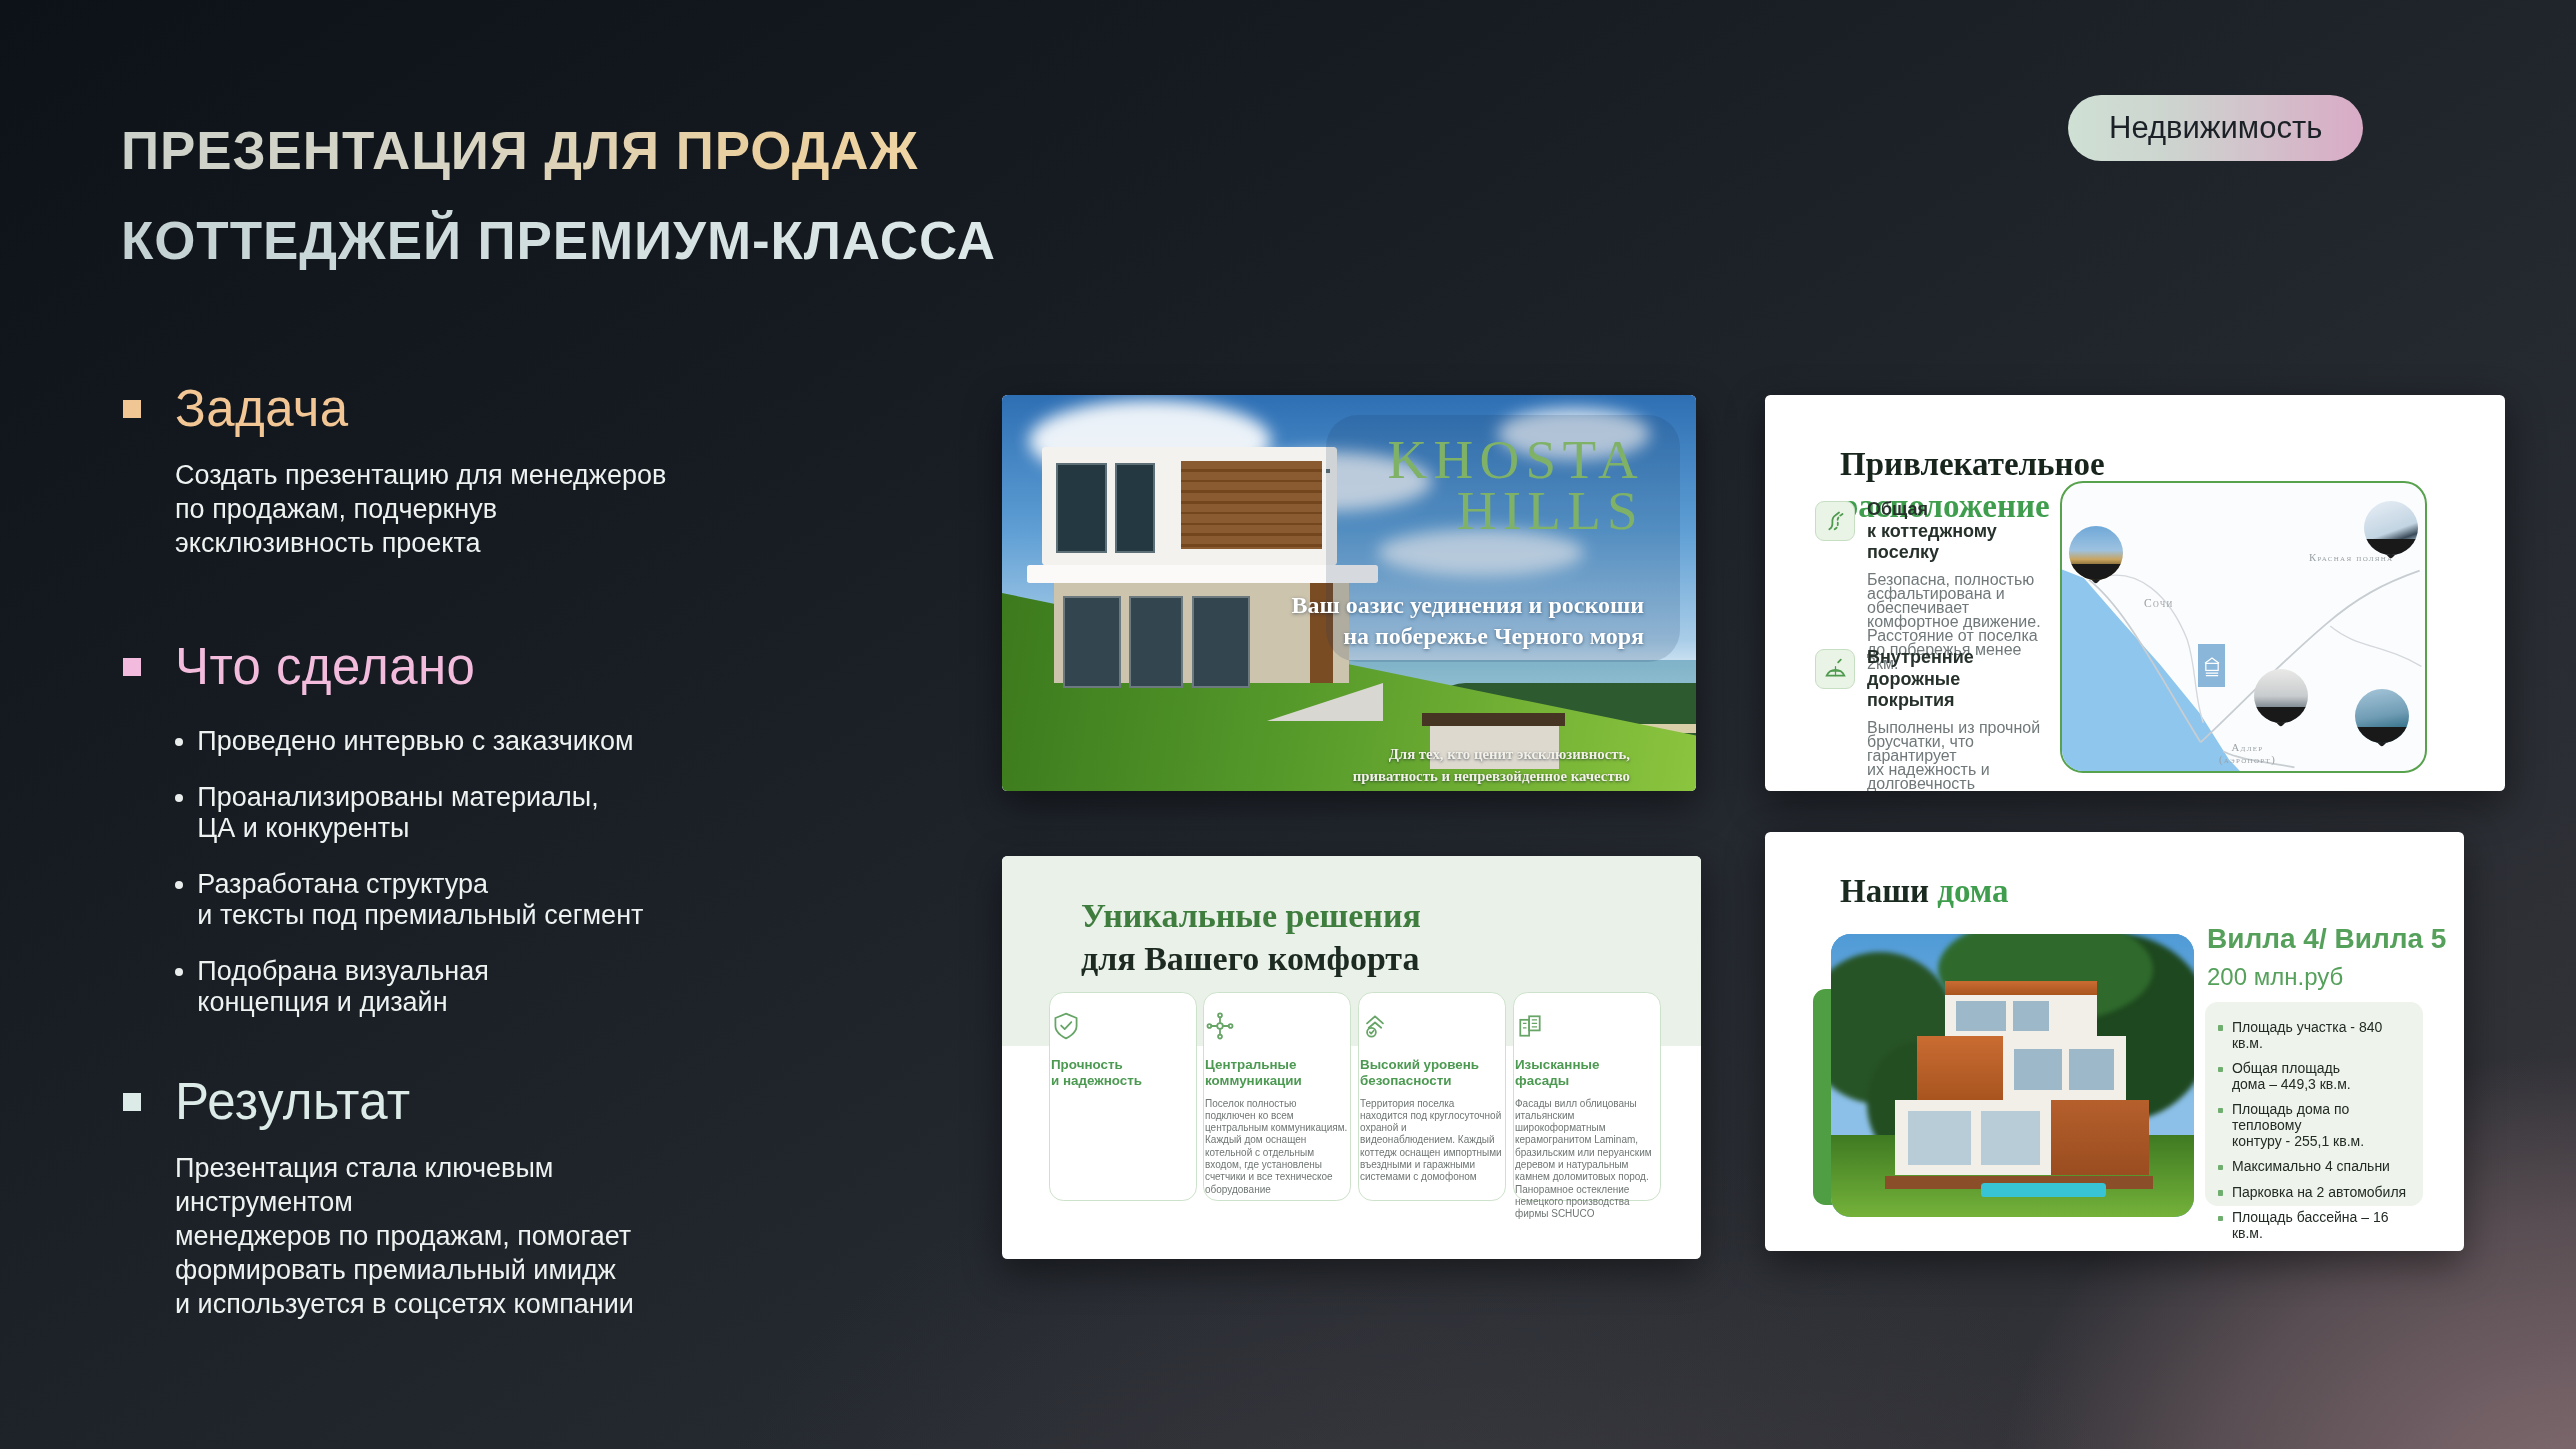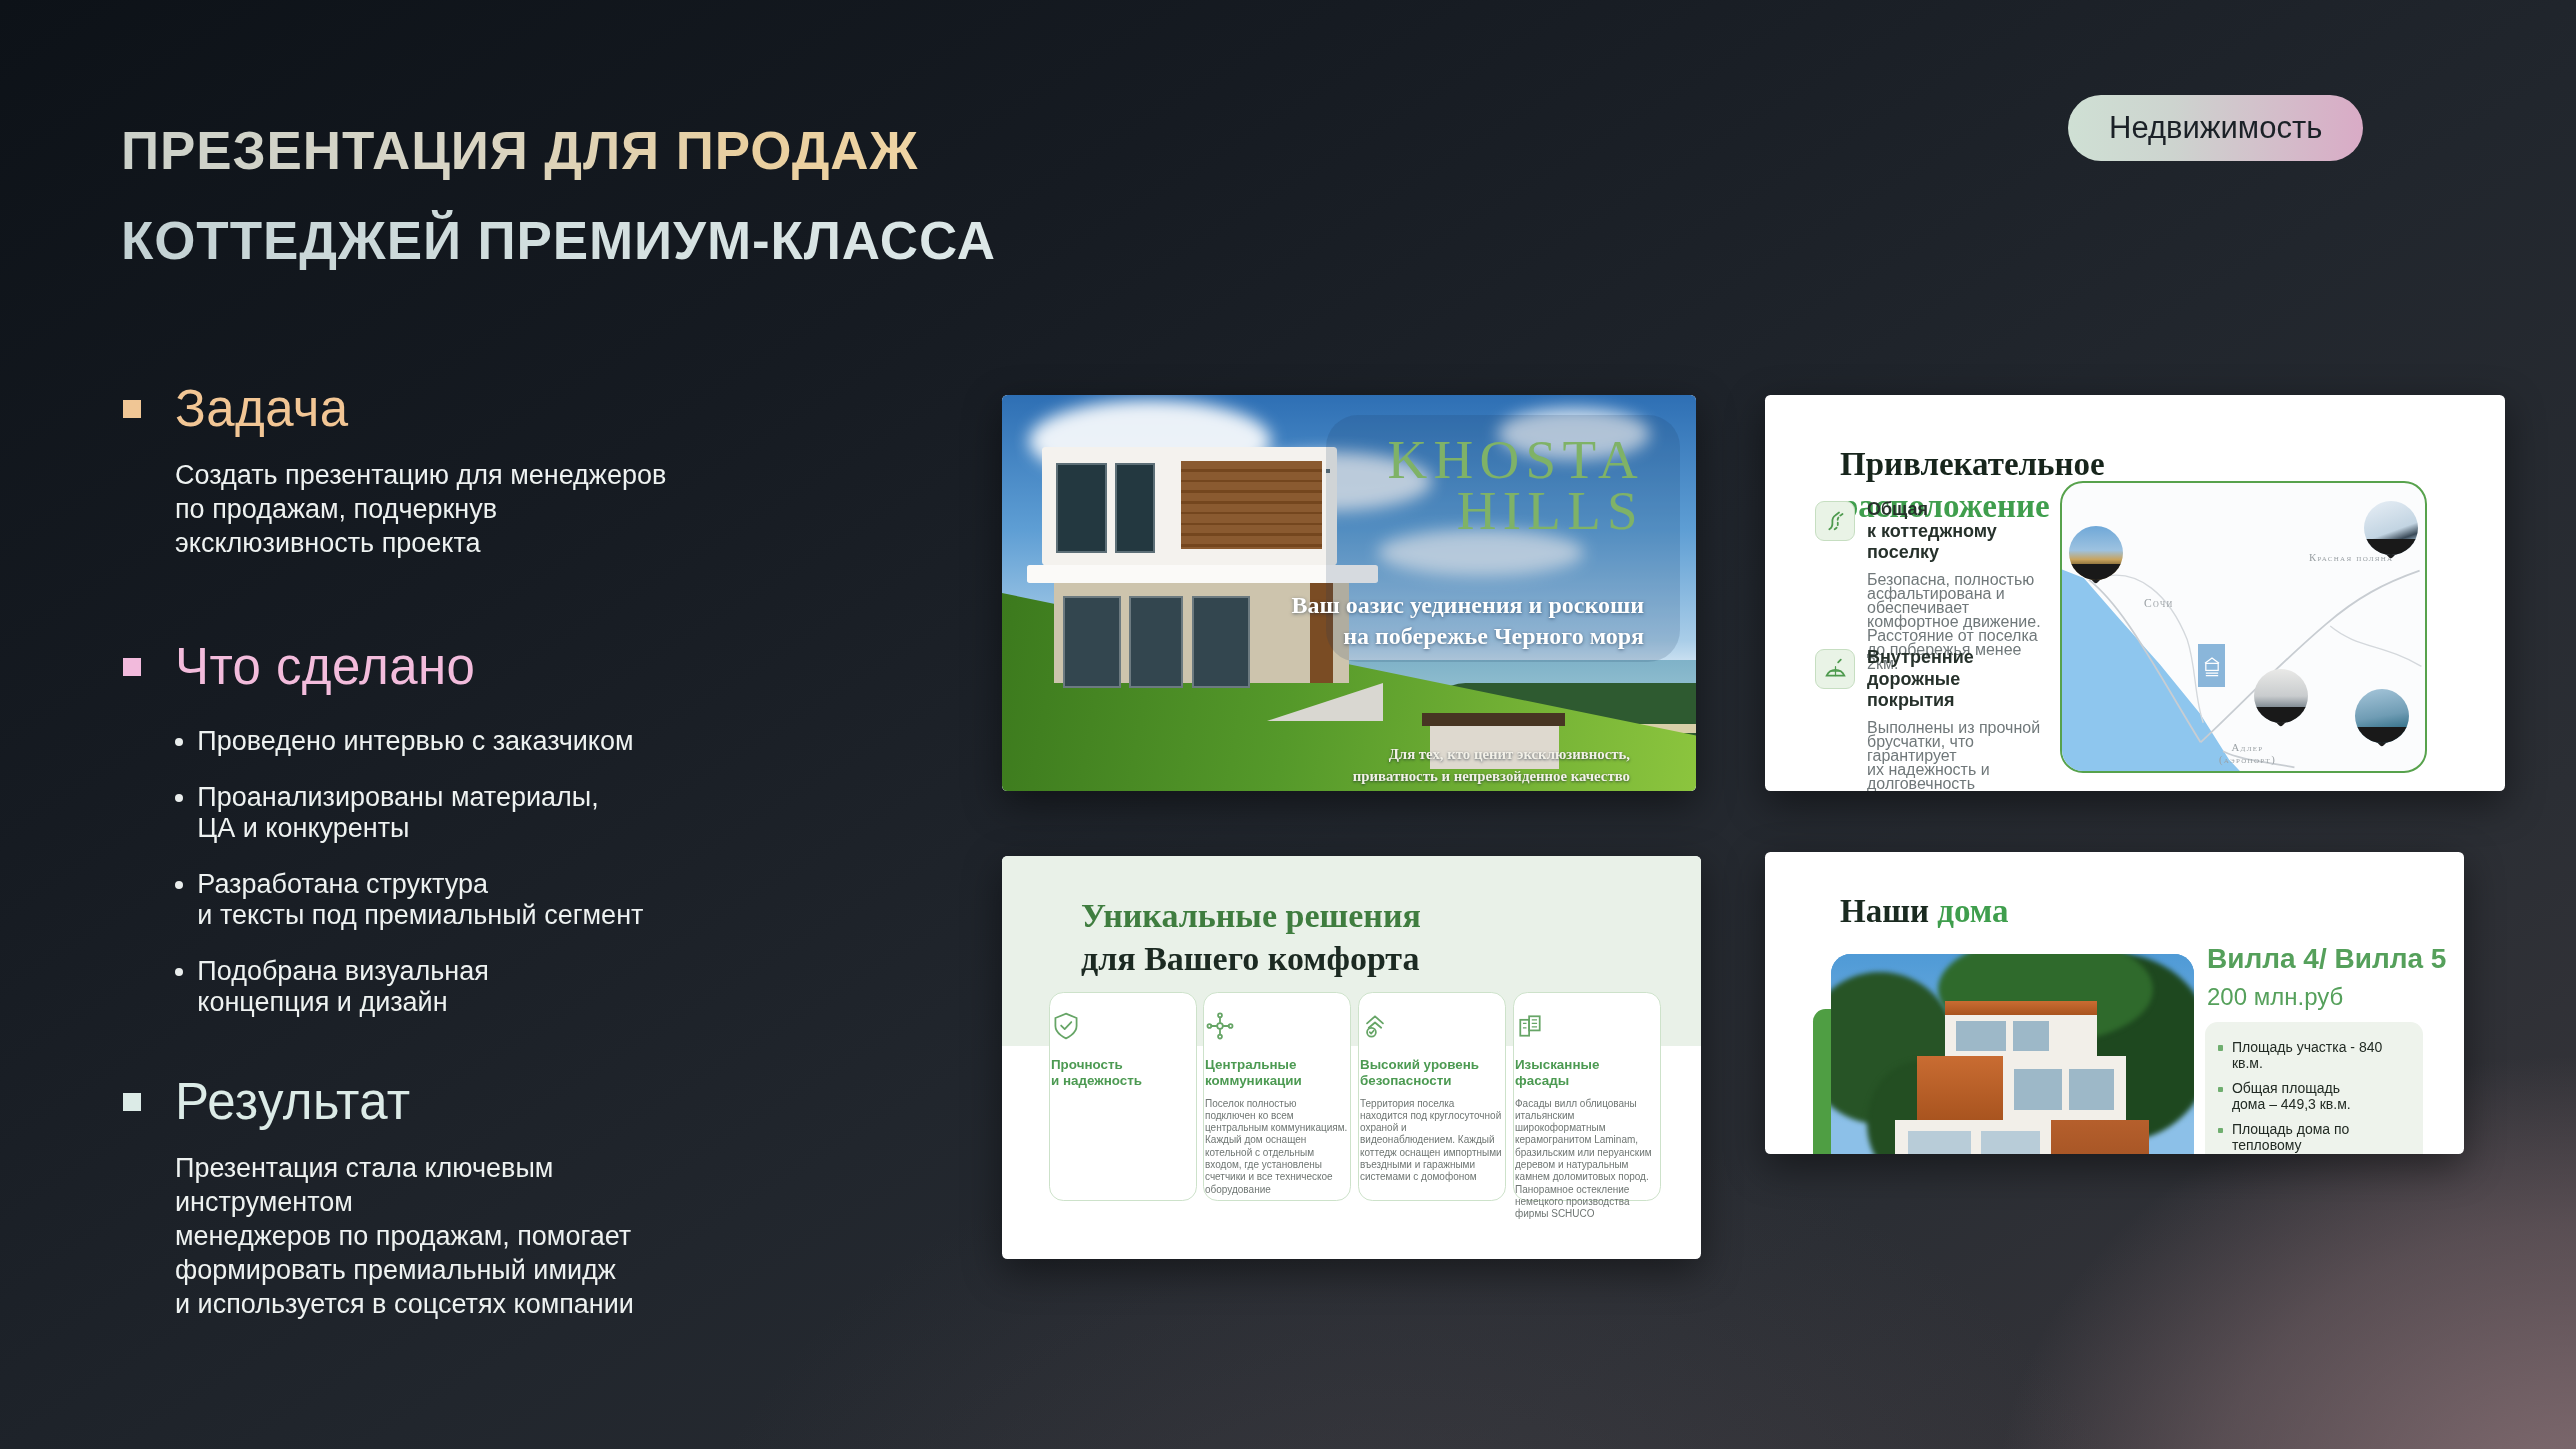--- a/index.html
+++ b/index.html
@@ -29,21 +29,21 @@
   .sec-body{margin:19.7px 0 0 52px;font-size:27px;line-height:34px;color:#eef2f1;}
   .done-list{margin:30px 0 0 52px;}
   .done-item{display:flex;gap:14.3px;margin-bottom:25px;color:#eef2f1;font-size:27px;line-height:31px;}
   .dot{width:8px;height:8px;border-radius:50%;background:#e9edec;margin-top:11.6px;flex:0 0 8px;}
 
   
   .slide{position:absolute;border-radius:5.4px;overflow:hidden;box-shadow:0 12.5px 39px rgba(0,0,0,.45);background:#fff;}
   #s1{left:1002px;top:395px;width:694px;height:396px;}
   #s2{left:1765px;top:395px;width:699px;height:396px;padding-left:41px;}
   #s3{left:1002px;top:856px;width:699px;height:403px;}
-  #s4{left:1765px;top:852px;width:699px;height:302px;}
+  #s4{left:1765px;top:832px;width:699px;height:419px;}
   .abs{position:absolute;}
   .serif{font-family:"Liberation Serif","DejaVu Serif",serif;}
 
   
   .s1-sky{inset:0;background:linear-gradient(180deg,#2e6fb4 0%,#5e9ed4 34%,#a9cde8 62%,#c8dff0 67%);}
   .cloud{position:absolute;background:#fff;border-radius:50%;filter:blur(8px);opacity:.9;}
   .s1-sea{left:295px;top:265px;right:0;height:75px;background:linear-gradient(180deg,#7fb2c8,#a9cfda);}
   .s1-headland{right:-27px;top:288px;width:295px;height:75px;background:#2e5a30;border-radius:41px 0 0 41px;}
   .s1-beach{right:0;top:329px;width:224px;height:9px;background:#d8cfa8;}
   .s1-grass{inset:0;clip-path:polygon(0 50%,100% 86%,100% 100%,0 100%);

